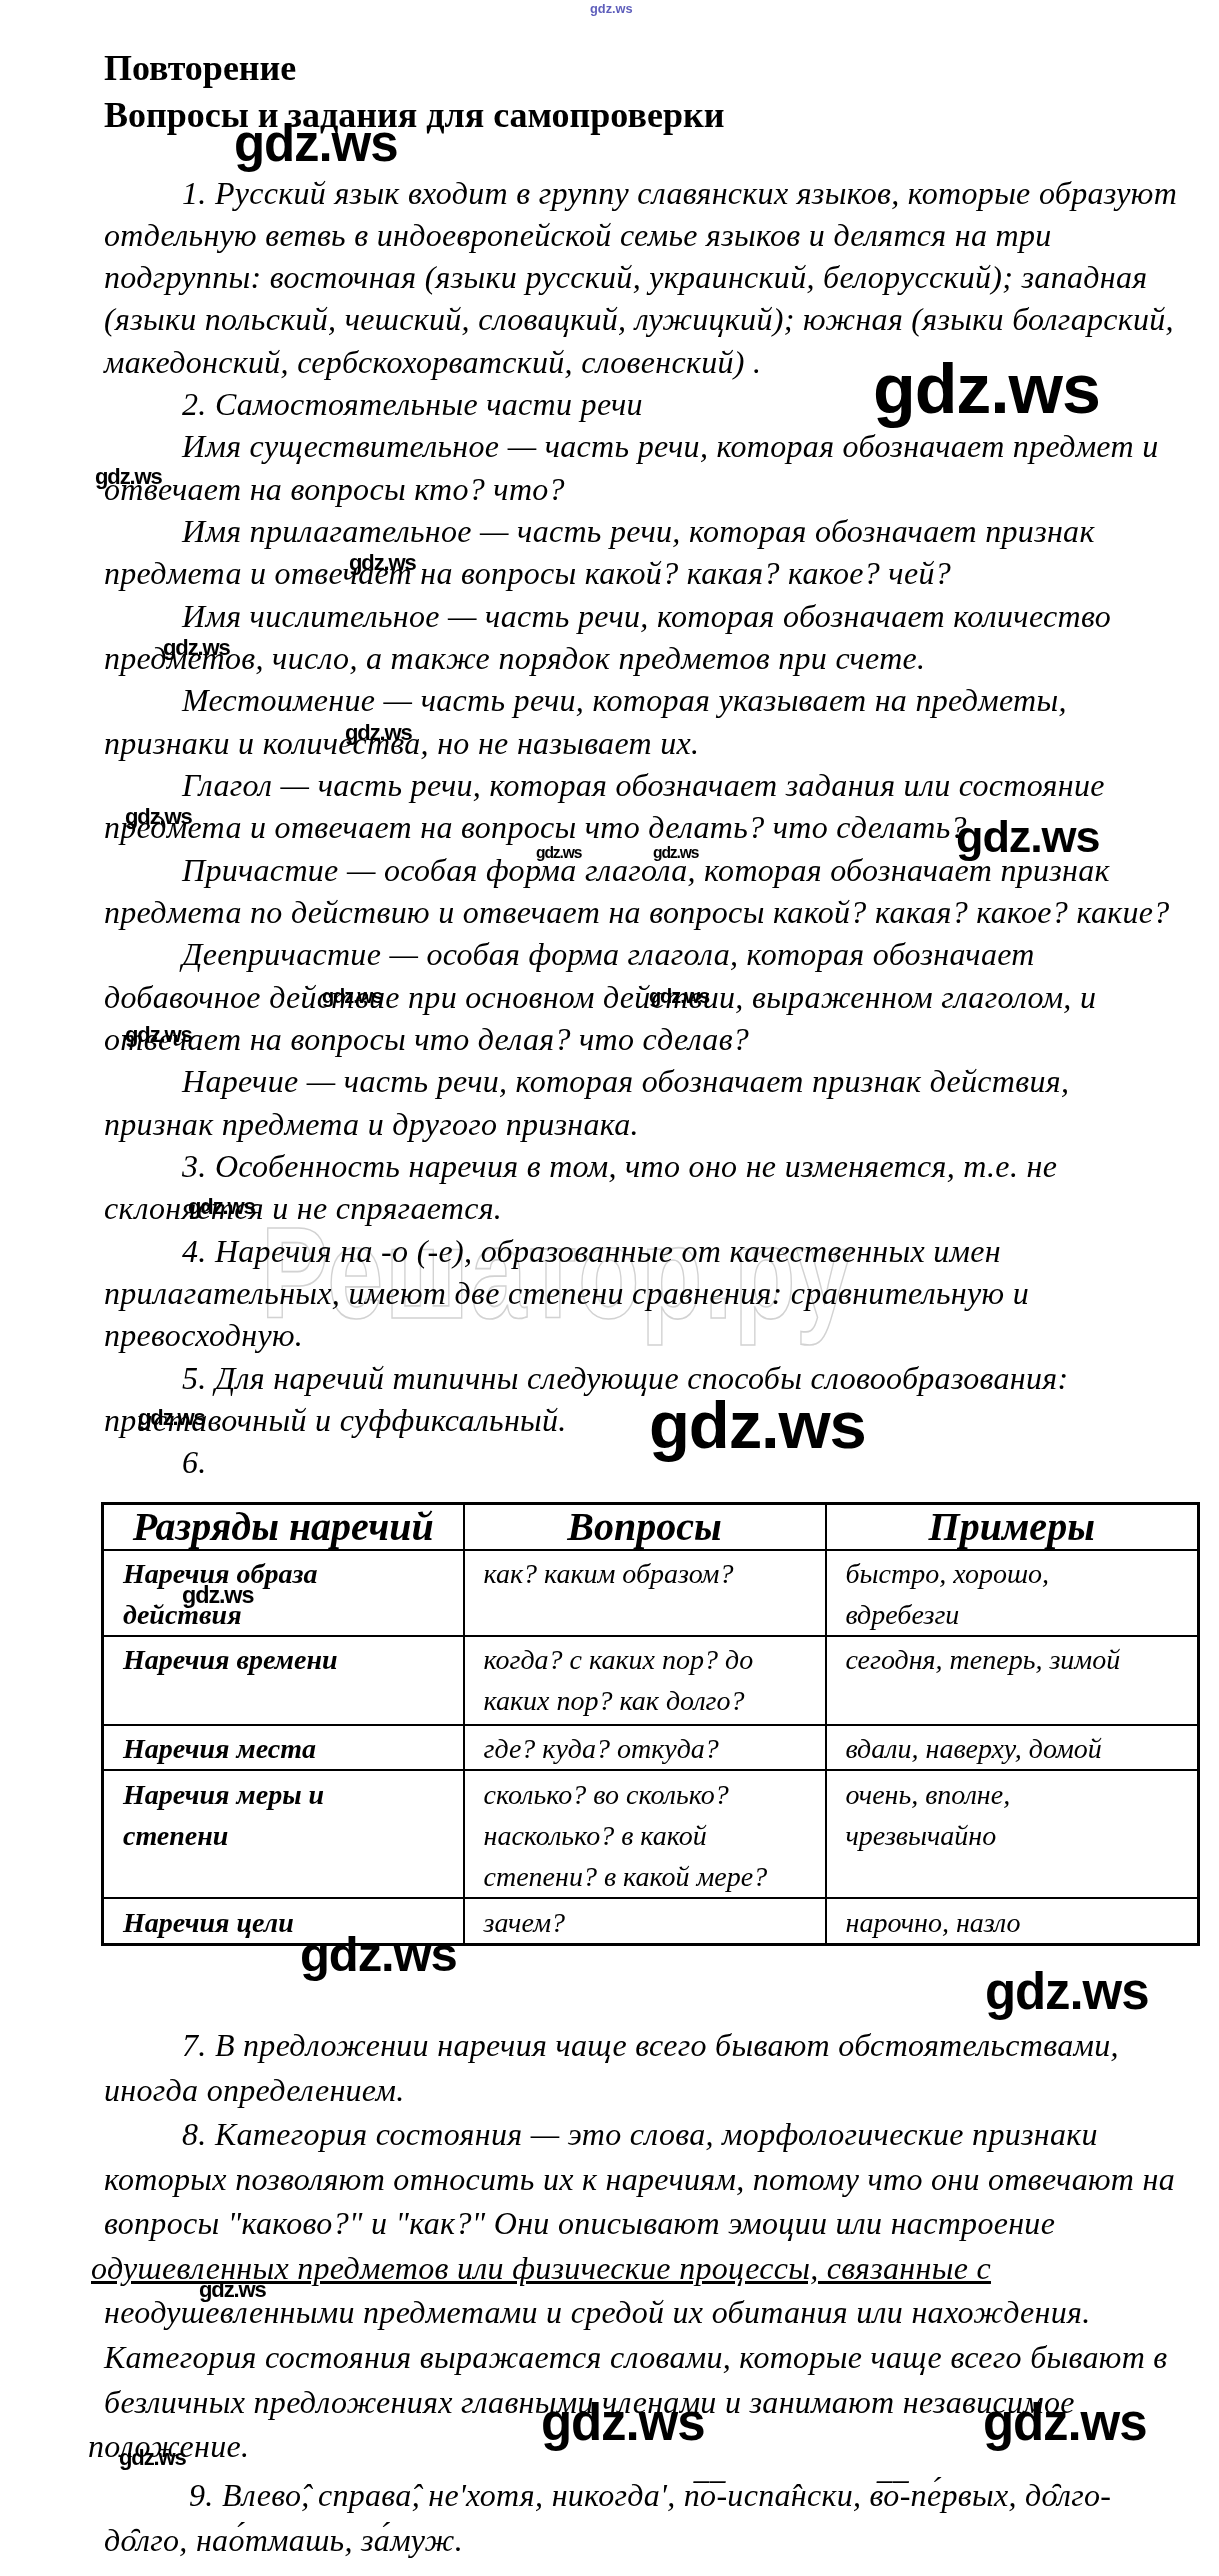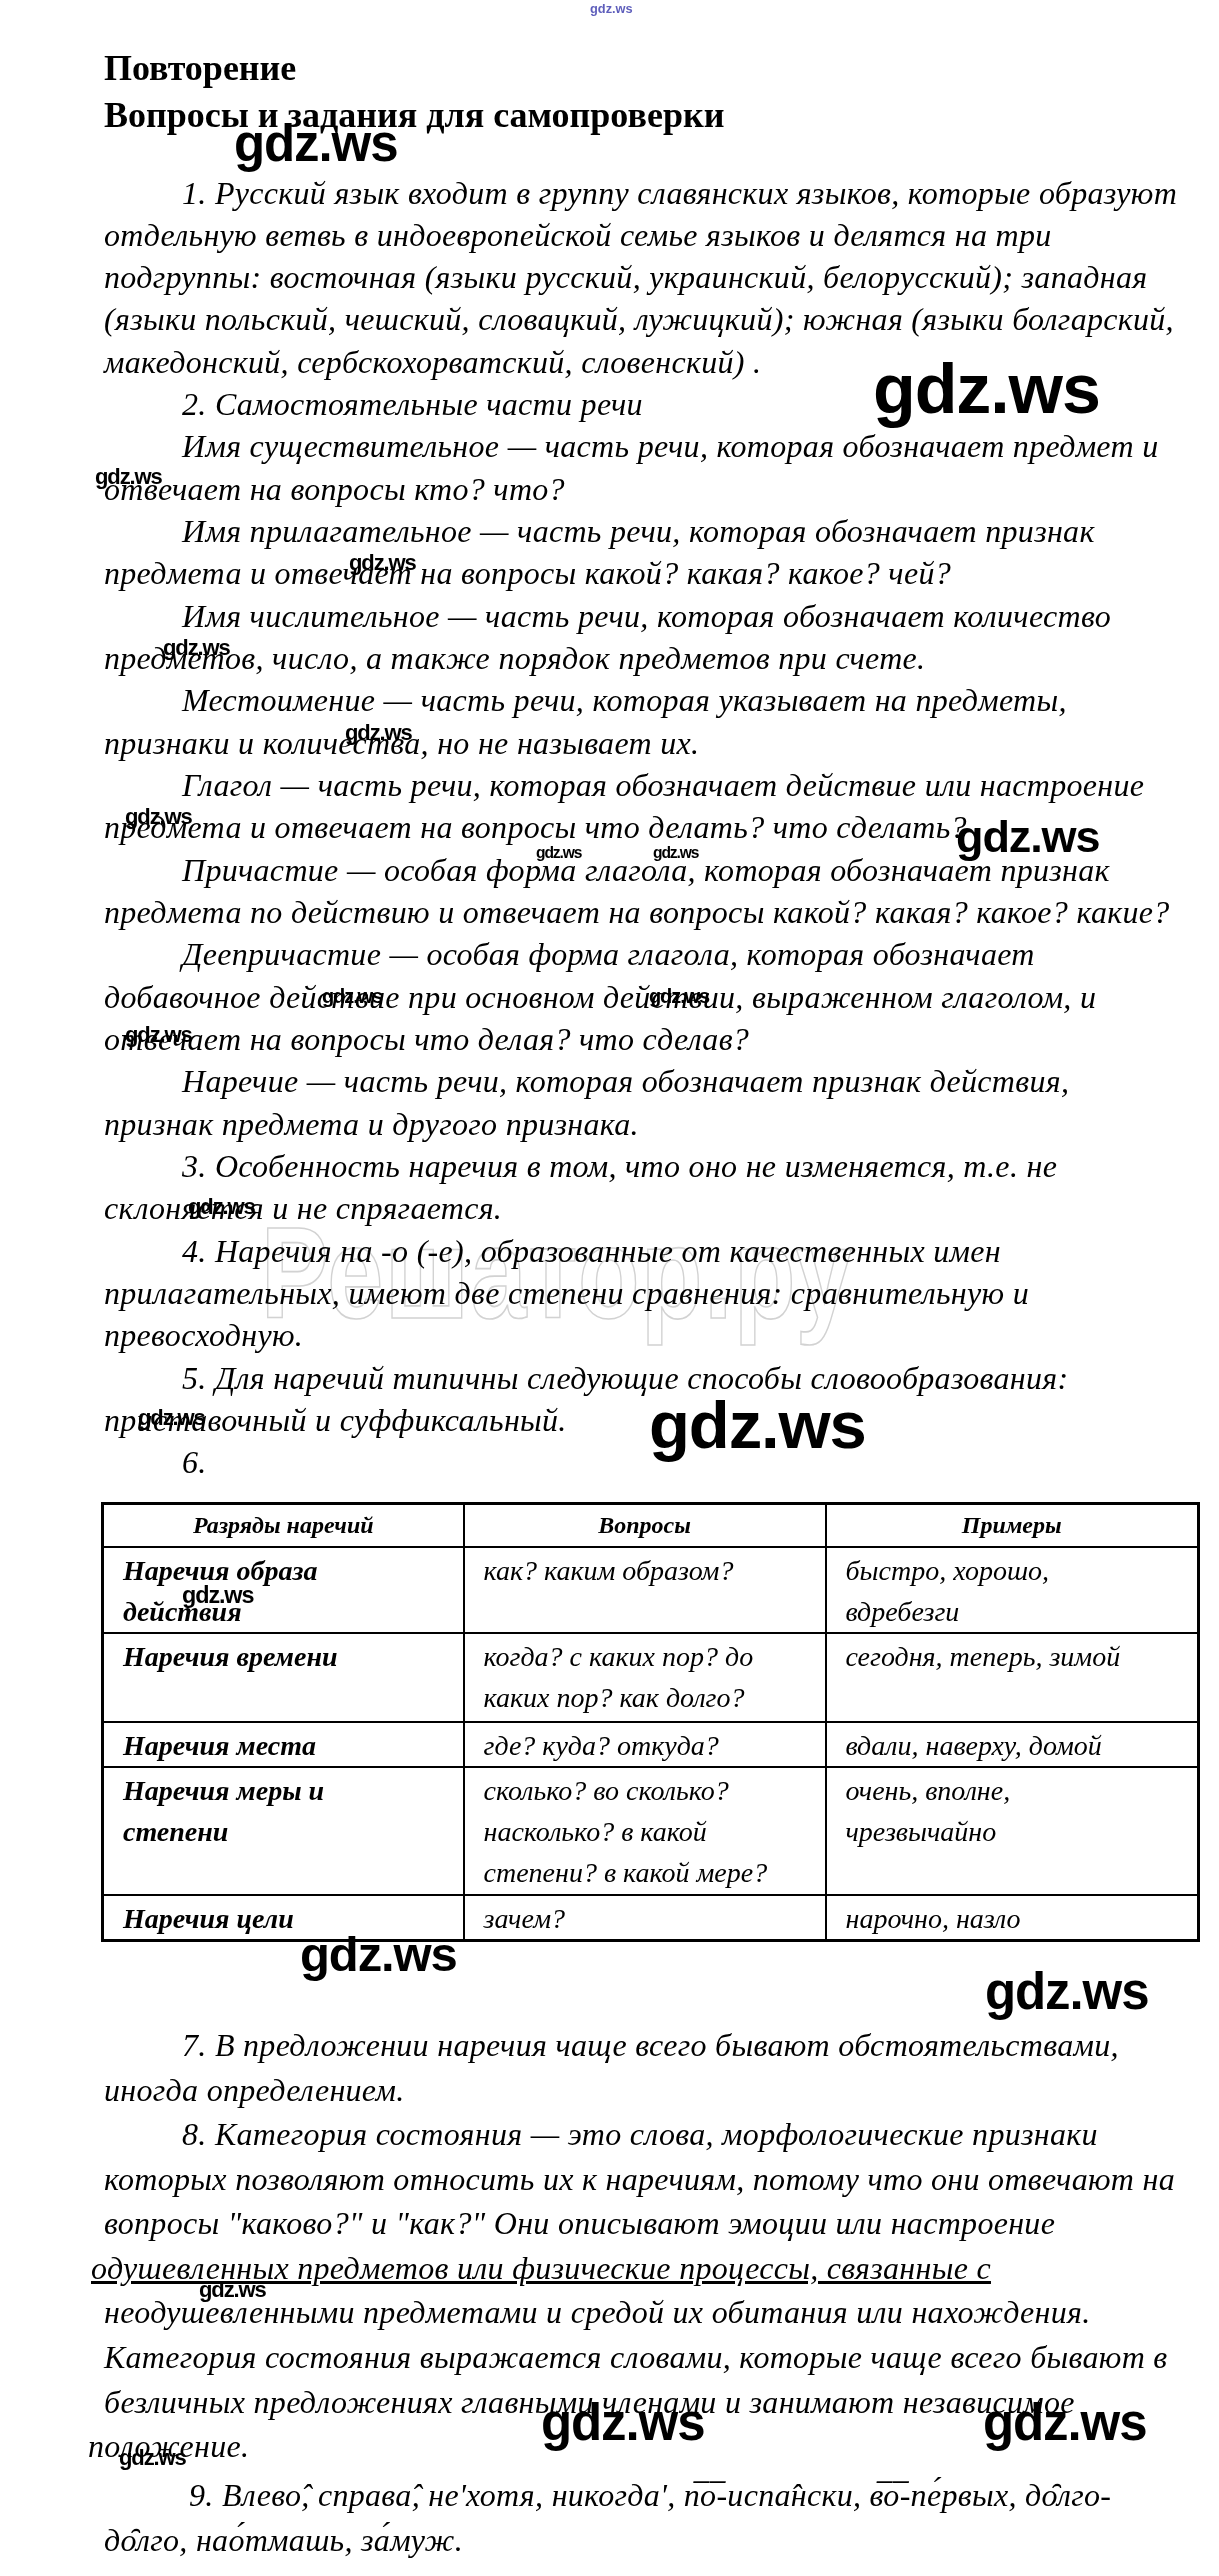--- a/index.html
+++ b/index.html
@@ -53,21 +53,21 @@
     width:1096px;z-index:3;
     border:3.9px solid #000;
   }
   #grammar-table th,#grammar-table td{
     border:2.8px solid #000;
     vertical-align:top;
     padding:2.2px 5.6px 0 19px;
     overflow:hidden;
   }
   #grammar-table th{
-    font-style:italic;font-weight:bold;font-size:24px;
+    font-style:italic;font-weight:bold;font-size:40px;
     text-align:center;vertical-align:middle;padding:0;
     line-height:1.1;
   }
   #grammar-table td div{
     font-style:italic;font-size:28px;line-height:41px;
     white-space:pre;
   }
   #grammar-table td.c1 div{font-weight:bold;}
   .col1{width:361px;} .col2{width:362px;} .col3{width:373px;}
 </style>
@@ -92,21 +92,21 @@
       <div class="line" style="left: 104px; top: 346px;">македонский, сербскохорватский, словенский) .</div>
       <div class="line" style="left: 182px; top: 388px;">2. Самостоятельные части речи</div>
       <div class="line" style="left: 182px; top: 430px;">Имя существительное — часть речи, которая обозначает предмет и</div>
       <div class="line" style="left: 104px; top: 473px;">отвечает на вопросы кто? что?</div>
       <div class="line" style="left: 182px; top: 515px;">Имя прилагательное — часть речи, которая обозначает признак</div>
       <div class="line" style="left: 104px; top: 557px;">предмета и отвечает на вопросы какой? какая? какое? чей?</div>
       <div class="line" style="left: 182px; top: 600px;">Имя числительное — часть речи, которая обозначает количество</div>
       <div class="line" style="left: 104px; top: 642px;">предметов, число, а также порядок предметов при счете.</div>
       <div class="line" style="left: 182px; top: 684px;">Местоимение — часть речи, которая указывает на предметы,</div>
       <div class="line" style="left: 104px; top: 727px;">признаки и количества, но не называет их.</div>
-      <div class="line" style="left: 182px; top: 769px;">Глагол — часть речи, которая обозначает действие или настроение</div>
+      <div class="line" style="left: 182px; top: 769px;">Глагол — часть речи, которая обозначает задания или состояние</div>
       <div class="line" style="left: 104px; top: 811px;">предмета и отвечает на вопросы что делать? что сделать?</div>
       <div class="line" style="left: 182px; top: 854px;">Причастие — особая форма глагола, которая обозначает признак</div>
       <div class="line" style="left: 104px; top: 896px;">предмета по действию и отвечает на вопросы какой? какая? какое? какие?</div>
       <div class="line" style="left: 182px; top: 938px;">Деепричастие — особая форма глагола, которая обозначает</div>
       <div class="line" style="left: 104px; top: 981px;">добавочное действие при основном действии, выраженном глаголом, и</div>
       <div class="line" style="left: 104px; top: 1023px;">отвечает на вопросы что делая? что сделав?</div>
       <div class="line" style="left: 182px; top: 1065px;">Наречие — часть речи, которая обозначает признак действия,</div>
       <div class="line" style="left: 104px; top: 1108px;">признак предмета и другого признака.</div>
       <div class="line" style="left: 182px; top: 1150px;">3. Особенность наречия в том, что оно не изменяется, т.е. не</div>
       <div class="line" style="left: 104px; top: 1192px;">склоняется и не спрягается.</div>

